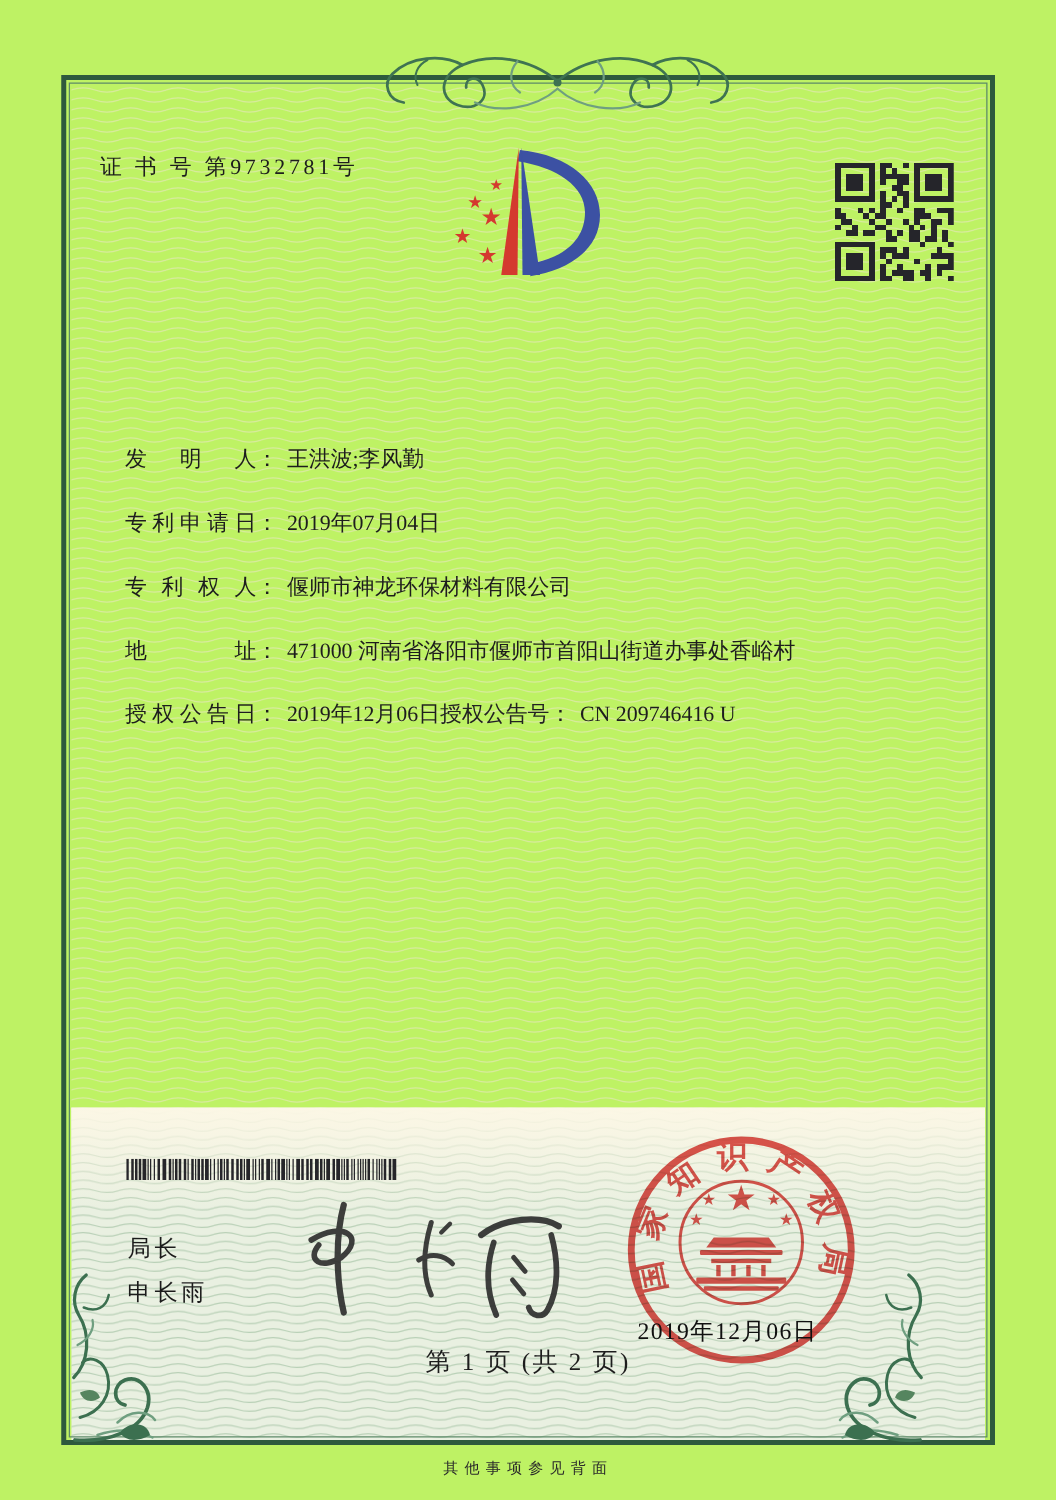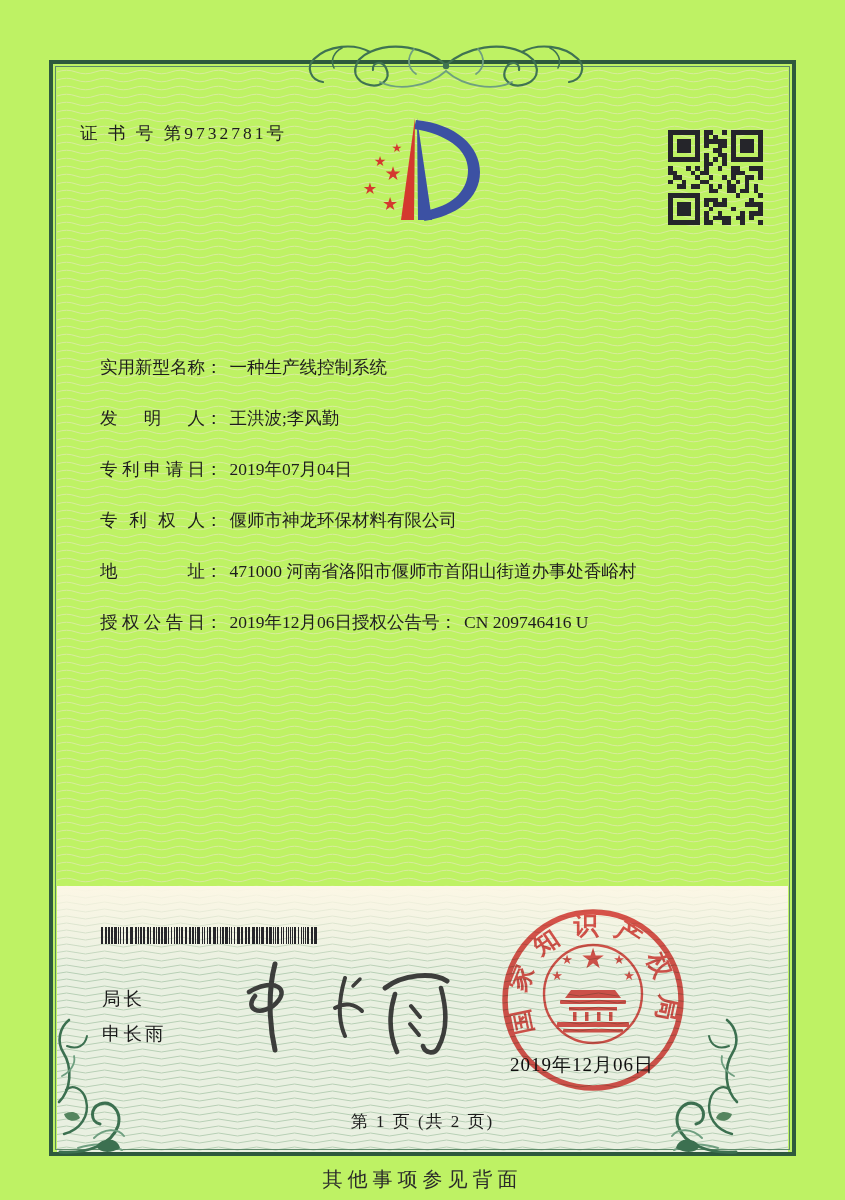--- a/index.html
+++ b/index.html
@@ -45,23 +45,23 @@
   .bodytext p{margin:0; font-size:16.5px; line-height:25px; text-indent:2em; text-align:justify; color:#1d1d1d;}
   
   .barcode{left:101px; top:927px; width:218px; height:17px; z-index:4;}
   .chief-label{left:102px; top:986px; font-size:18.5px; letter-spacing:3px; color:#1b1b1b; z-index:4;}
   .chief-name{left:102px; top:1021px; font-size:18.5px; letter-spacing:3px; color:#1b1b1b; z-index:4;}
   .signature{left:235px; top:956px; width:230px; height:102px; z-index:4;}
   .seal{left:499px; top:906px; width:188px; height:188px; z-index:5;
         mix-blend-mode:multiply; opacity:.93;}
   .seal-date{left:510px; top:1052px; width:170px; font-size:19px; letter-spacing:1px;
         color:#101010; z-index:6; white-space:nowrap;}
-  .page-indicator{left:0; right:0; top:1110px; text-align:center; font-size:17px;
+  .page-indicator{left:0; right:0; top:1076px; text-align:center; font-size:20px;
         letter-spacing:2px; color:#1d1d1d; z-index:4;}
-  .back-note{left:0; right:0; top:1166px; text-align:center; font-size:20px;
+  .back-note{left:0; right:0; top:1166px; text-align:center; font-size:12px;
         letter-spacing:5px; color:#2a2a2a; z-index:4;}
   
   .crest{left:296px; top:36px; width:300px; height:58px; z-index:4;}
   .corner-bl{left:52px; top:1006px; width:112px; height:148px; z-index:3;}
   .corner-br{left:632px; top:1006px; width:112px; height:148px; z-index:3; transform:scaleX(-1);}
   svg{display:block;}
 </style>
 </head>
 <body>
 
@@ -357,23 +357,20 @@
       <rect x="9" y="20" width="1" height="1" fill="#25252a"></rect>
       <rect x="12" y="20" width="1" height="1" fill="#25252a"></rect>
       <rect x="13" y="20" width="1" height="1" fill="#25252a"></rect>
       <rect x="16" y="20" width="1" height="1" fill="#25252a"></rect>
       <rect x="20" y="20" width="1" height="1" fill="#25252a"></rect>
     </svg>
 
 
   <div class="abs fields">
     <div class="frow">
-      <span class="flabel">实用新型名称</span><span class="fcolon">：</span><span class="fvalue">一种生产线控制系统</span>
-    </div>
-    <div class="frow">
       <span class="flabel">发明人</span><span class="fcolon">：</span><span class="fvalue">王洪波;李风勤</span>
     </div>
     <div class="frow">
       <span class="flabel">专利申请日</span><span class="fcolon">：</span><span class="fvalue">2019年07月04日</span>
     </div>
     <div class="frow">
       <span class="flabel">专利权人</span><span class="fcolon">：</span><span class="fvalue">偃师市神龙环保材料有限公司</span>
     </div>
     <div class="frow">
       <span class="flabel">地址</span><span class="fcolon">：</span><span class="fvalue">471000 河南省洛阳市偃师市首阳山街道办事处香峪村</span>

